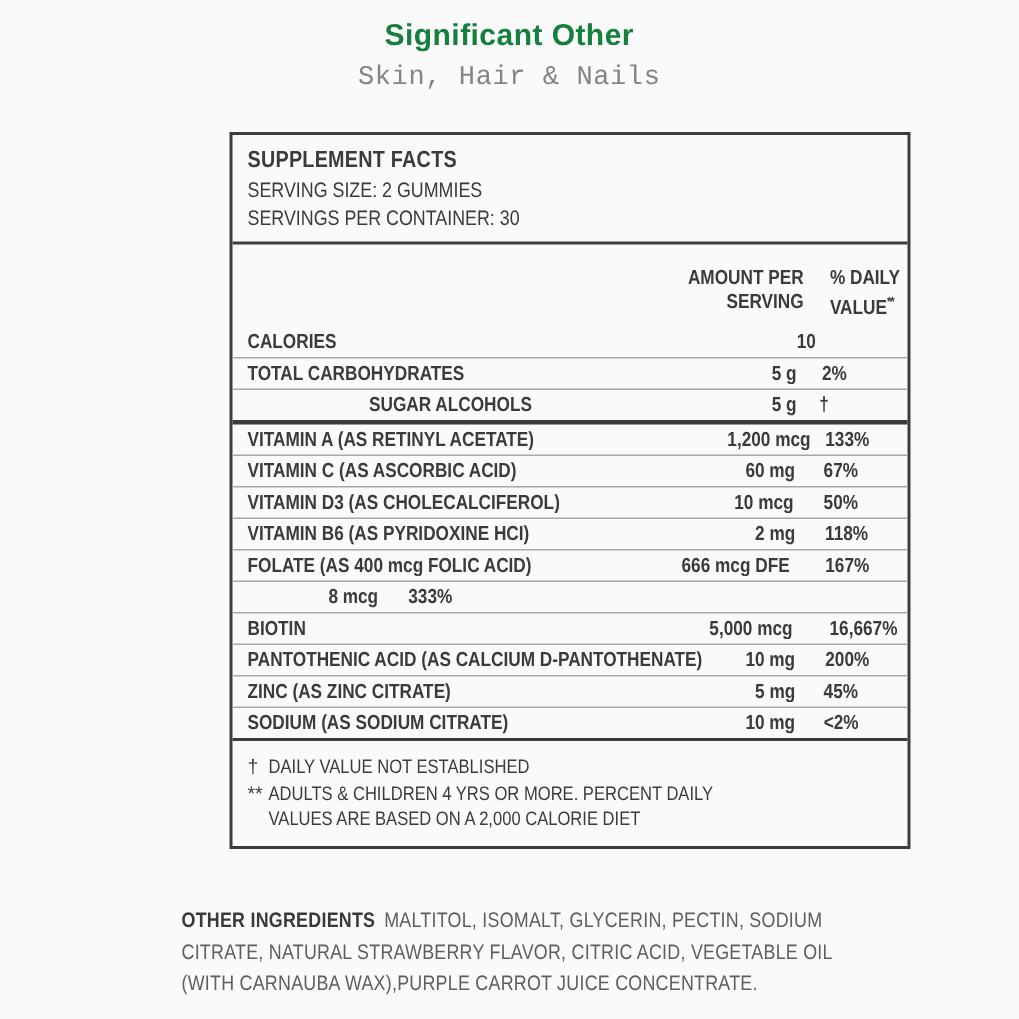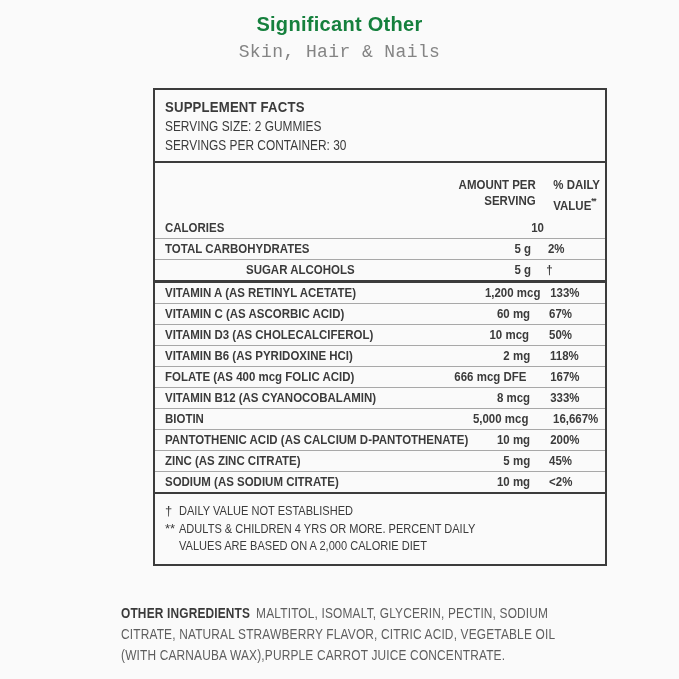--- a/index.html
+++ b/index.html
@@ -142,21 +142,20 @@
         <div class="c-label"><span class="tL">VITAMIN B6 (AS PYRIDOXINE HCI)</span></div>
         <div class="c-amount"><span class="tC">2 mg</span></div>
         <div class="c-dv"><span class="tR">118%</span></div>
       </div>
       <div class="row">
         <div class="c-label"><span class="tL">FOLATE (AS 400 mcg FOLIC ACID)</span></div>
         <div class="c-amount"><span class="tC">666 mcg DFE</span></div>
         <div class="c-dv"><span class="tR">167%</span></div>
       </div>
       <div class="row">
-        <div class="c-label"><span class="tL">VITAMIN B12 (AS CYANOCOBALAMIN)</span></div>
         <div class="c-amount"><span class="tC">8 mcg</span></div>
         <div class="c-dv"><span class="tR">333%</span></div>
       </div>
       <div class="row">
         <div class="c-label"><span class="tL">BIOTIN</span></div>
         <div class="c-amount"><span class="tC">5,000 mcg</span></div>
         <div class="c-dv"><span class="tR">16,667%</span></div>
       </div>
       <div class="row">
         <div class="c-label"><span class="tL">PANTOTHENIC ACID (AS CALCIUM D-PANTOTHENATE)</span></div>

